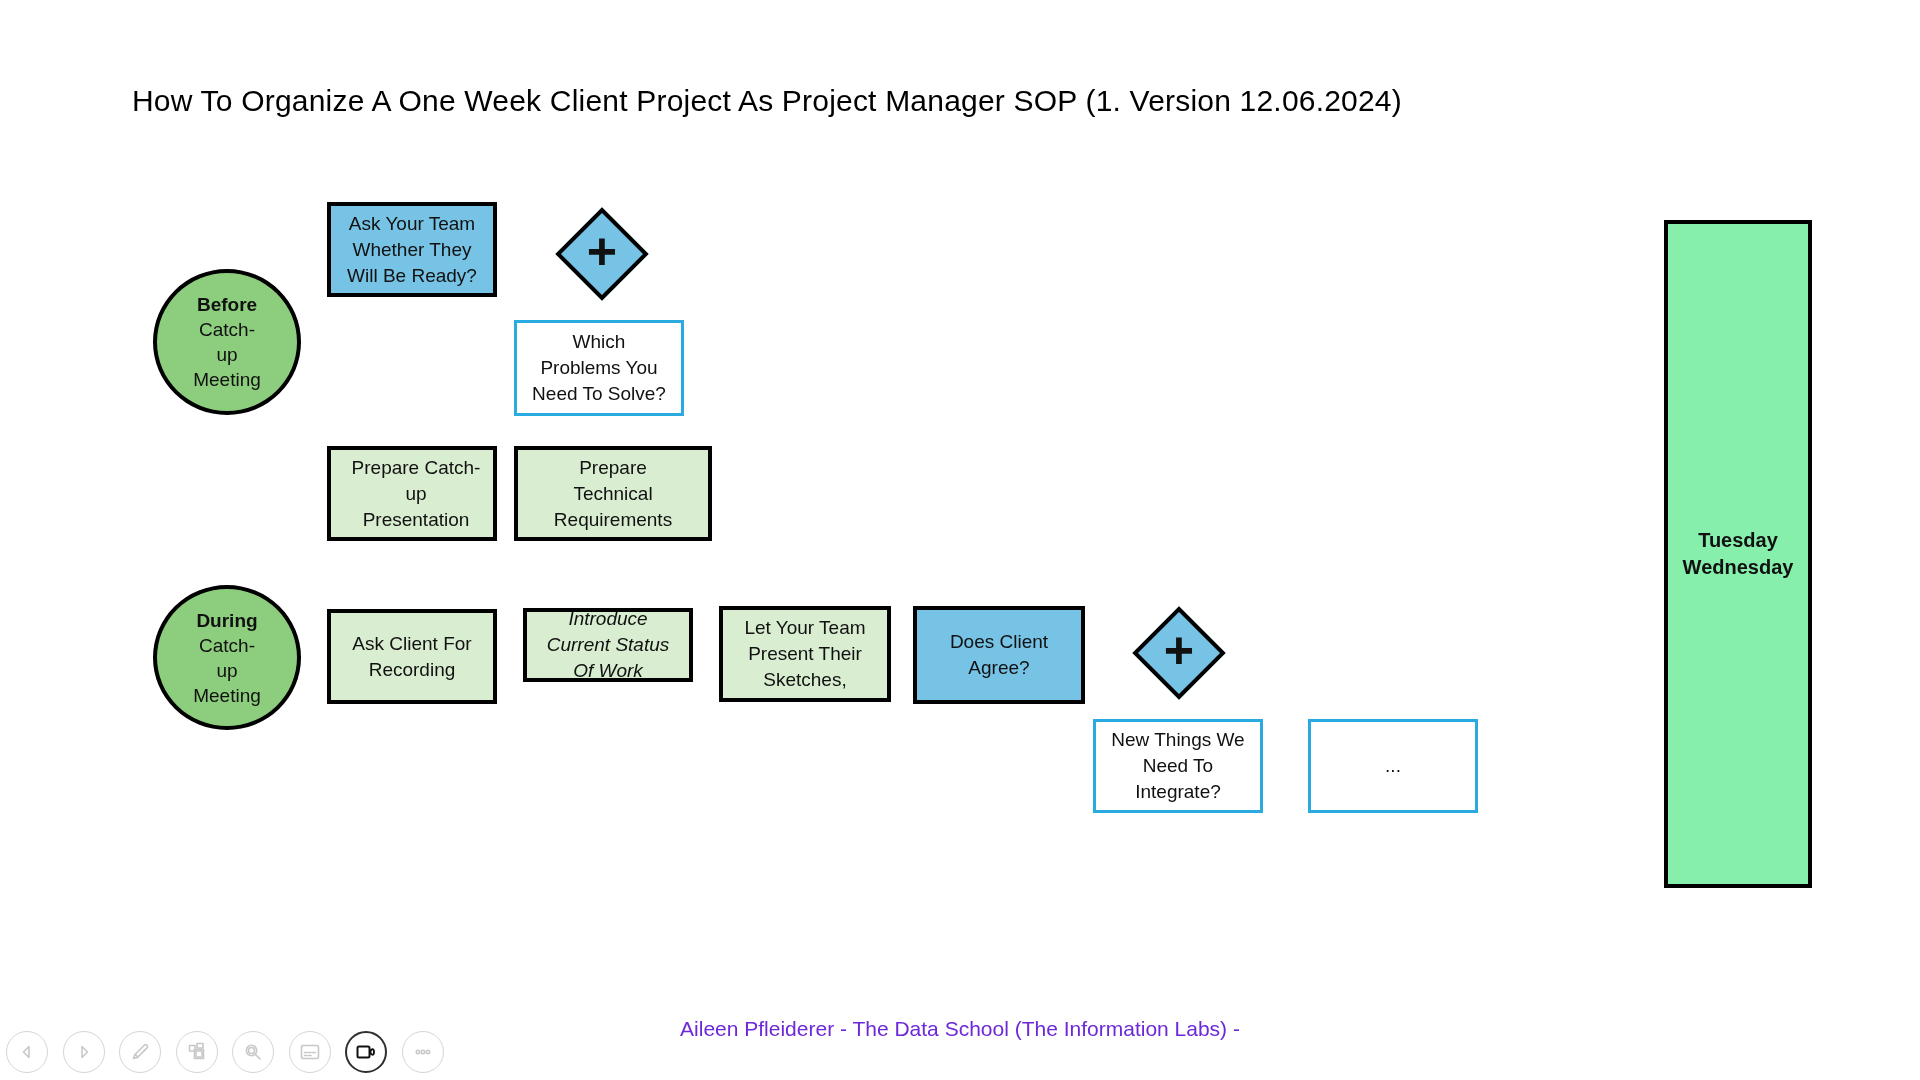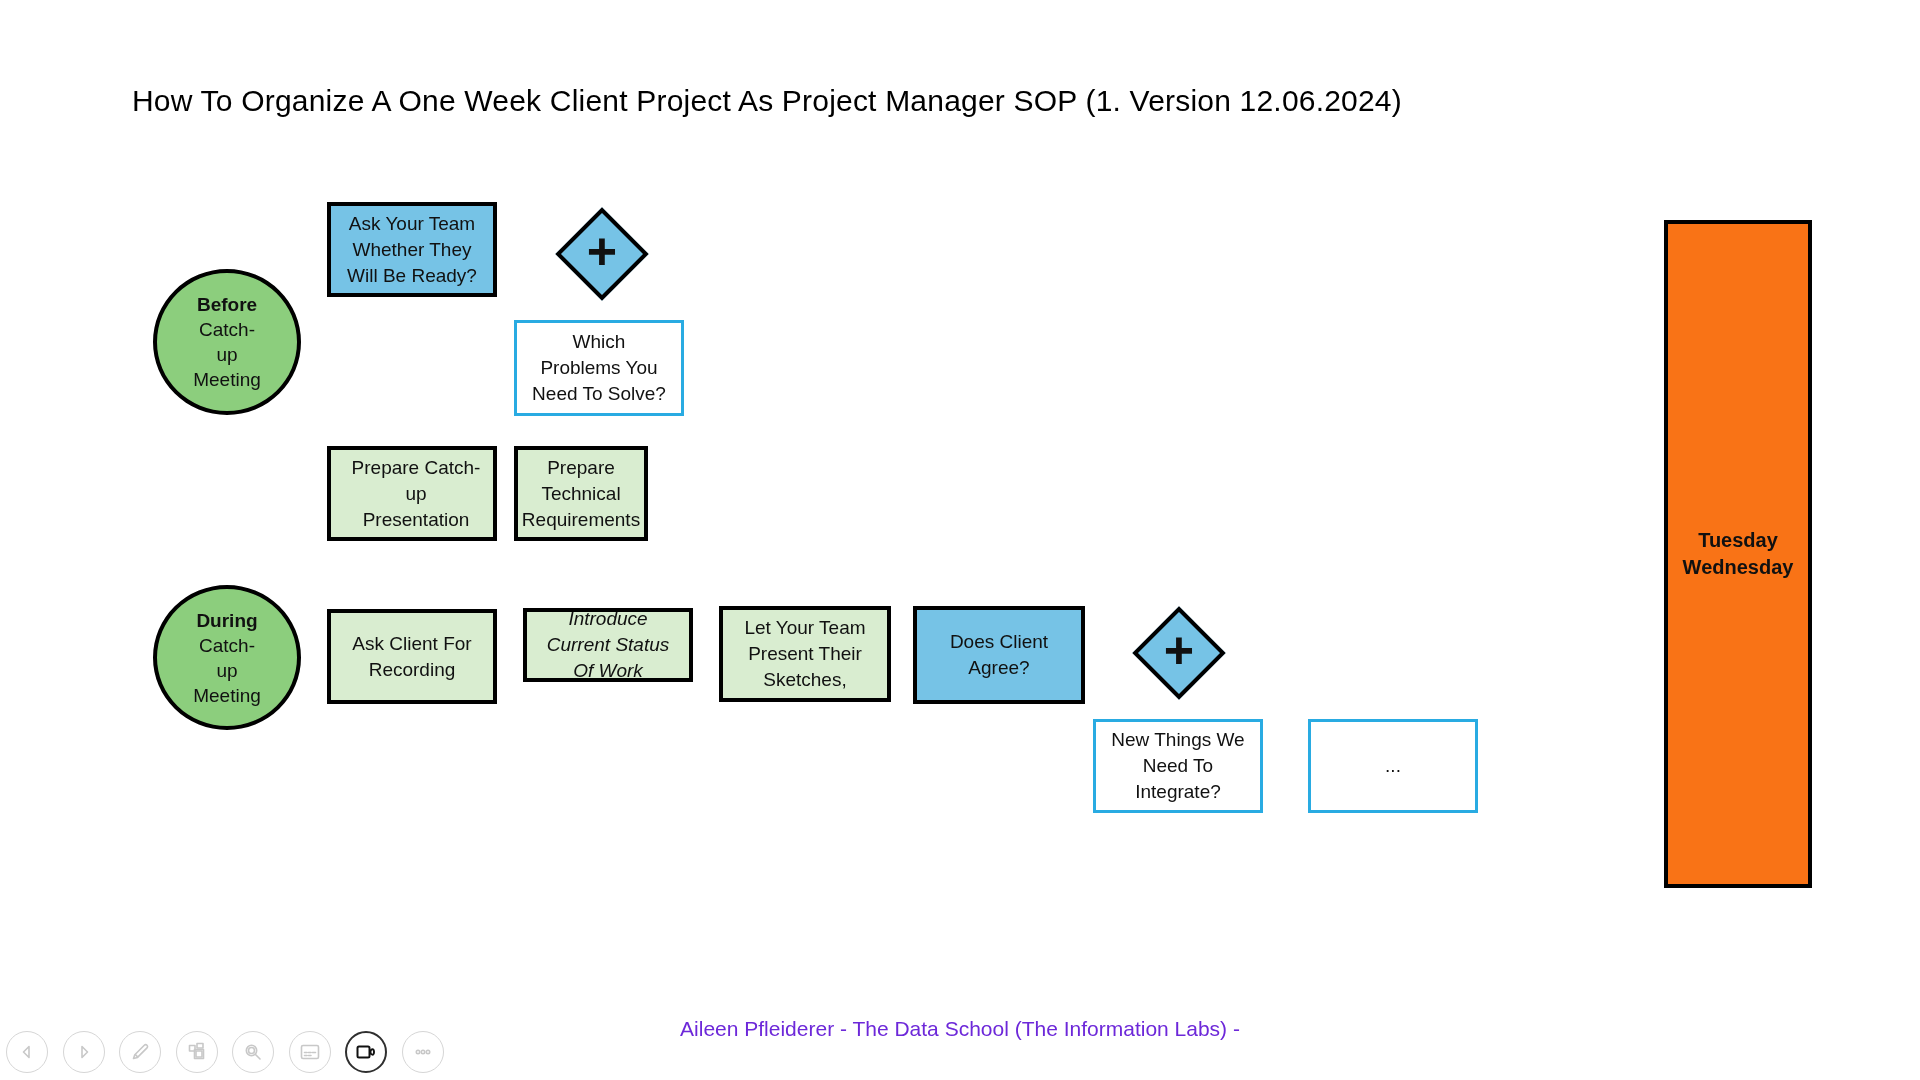--- a/index.html
+++ b/index.html
@@ -21,21 +21,21 @@
   .outline{background:#ffffff;border:3px solid #29ABE2;}
   .circle{border-radius:50%;background:#8CCE7D;border:4px solid #000;
     flex-direction:column;font-size:19px;line-height:25px;}
   .circle .phase{font-weight:bold;}
   .circle .rest{white-space:pre-line;}
   .diamond{width:66px;height:66px;background:#76C3E6;border:4px solid #000;
     transform:rotate(45deg);}
   .diamond .plus{transform:rotate(-45deg);font-size:52px;font-weight:bold;
     line-height:1;display:flex;align-items:center;justify-content:center;
     width:100%;height:100%;padding-bottom:6px;box-sizing:border-box;}
-  .band{background:#f97316;border:4px solid #000;font-size:20px;font-weight:bold;
+  .band{background:#86efac;border:4px solid #000;font-size:20px;font-weight:bold;
     line-height:27px;}
   .band .lbl{white-space:pre-line;}
   
   .credit{position:absolute;left:0;top:1017px;width:1920px;text-align:center;
     font-size:21px;color:#6d28d9;}
   .toolbar{position:absolute;left:6px;top:1031px;display:flex;gap:14.5px;}
   .tb-btn{width:42px;height:42px;border-radius:50%;border:1.6px solid #d6d6d6;
     box-sizing:border-box;display:flex;align-items:center;justify-content:center;
     background:#fff;}
   .tb-btn svg{stroke:#c8c8c8;fill:none;stroke-width:1.6;stroke-linecap:round;
@@ -78,21 +78,21 @@
 Problems You
 Need To Solve?</span>
   </div>
 
   <div class="shape box lgreen" style="left:327px;top:446px;width:170px;height:95px;padding-left:8px;">
     <span class="lbl">Prepare Catch-
 up
 Presentation</span>
   </div>
 
-  <div class="shape box lgreen" style="left:514px;top:446px;width:134px;height:95px;">
+  <div class="shape box lgreen" style="left:514px;top:446px;width:198px;height:95px;">
     <span class="lbl">Prepare
 Technical
 Requirements</span>
   </div>
 
   <div class="shape box lgreen" style="left:327px;top:609px;width:170px;height:95px;">
     <span class="lbl">Ask Client For
 Recording</span>
   </div>
 

